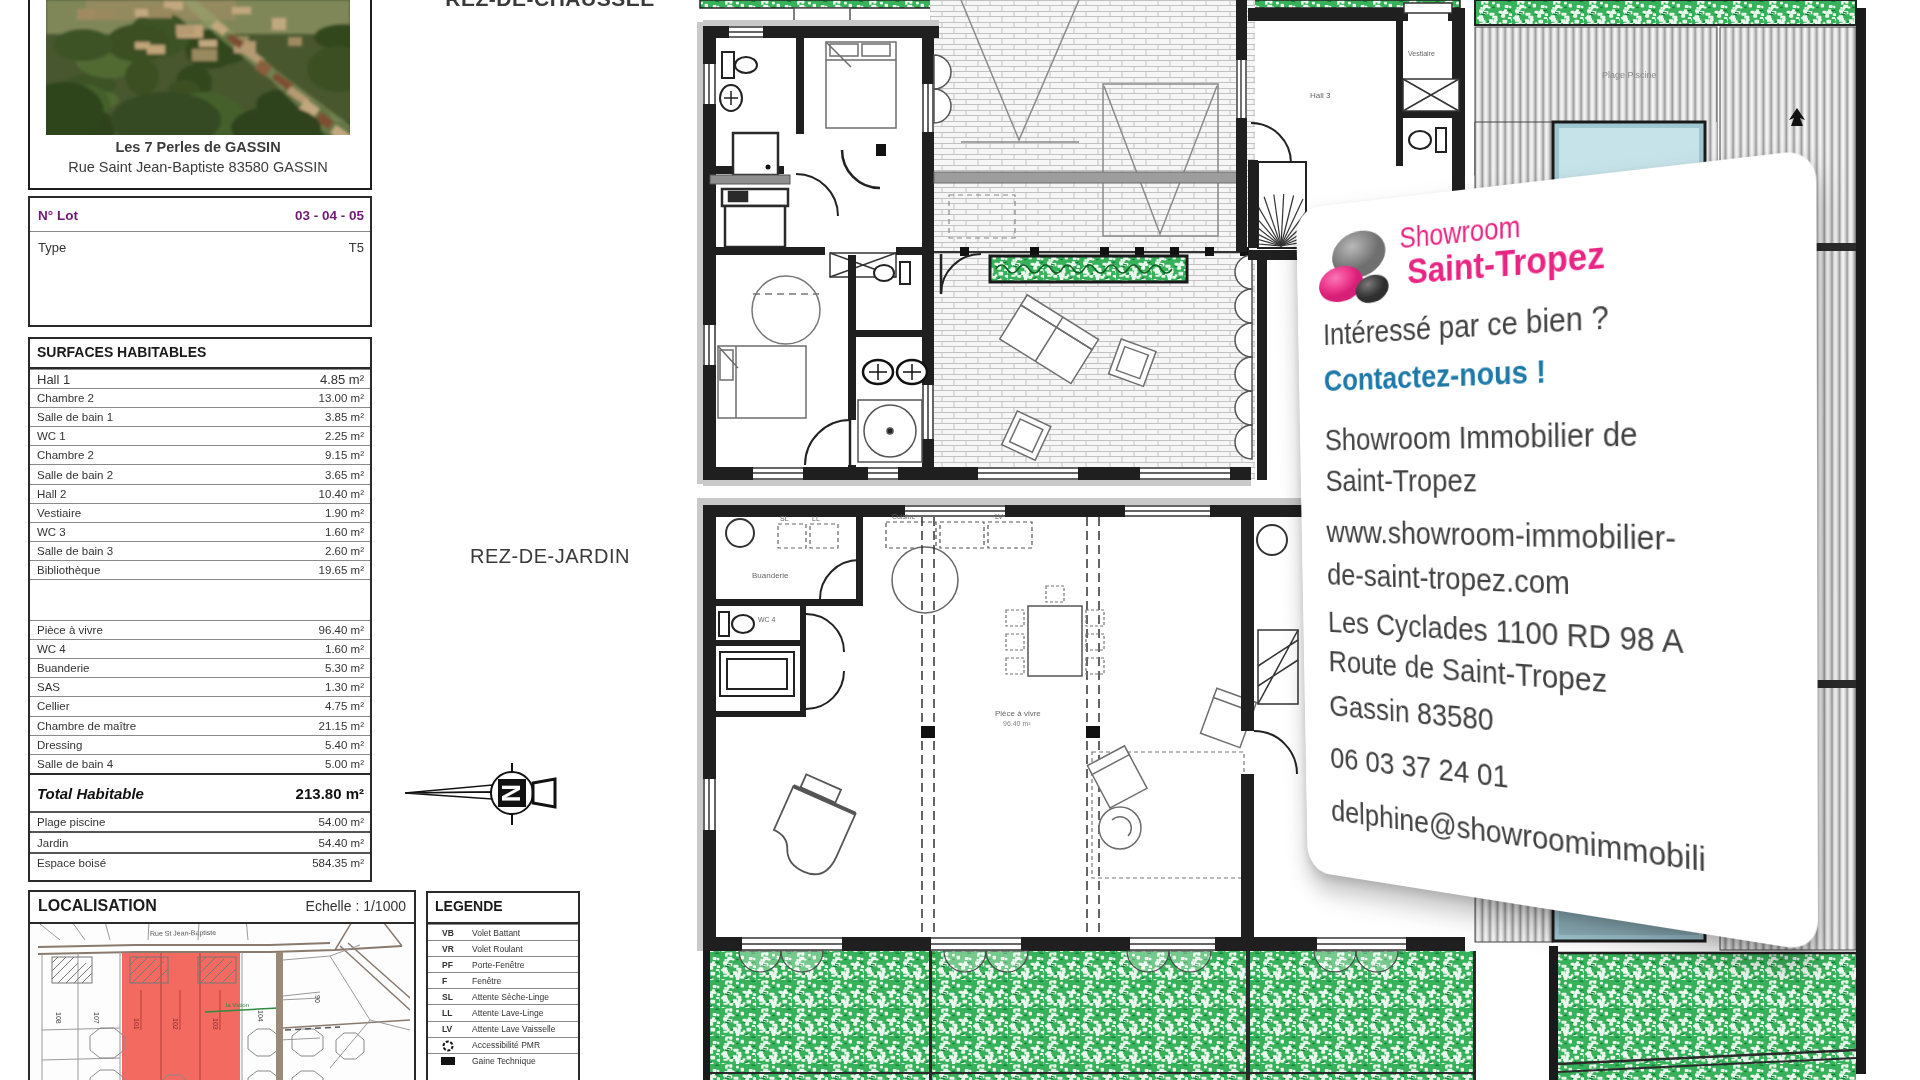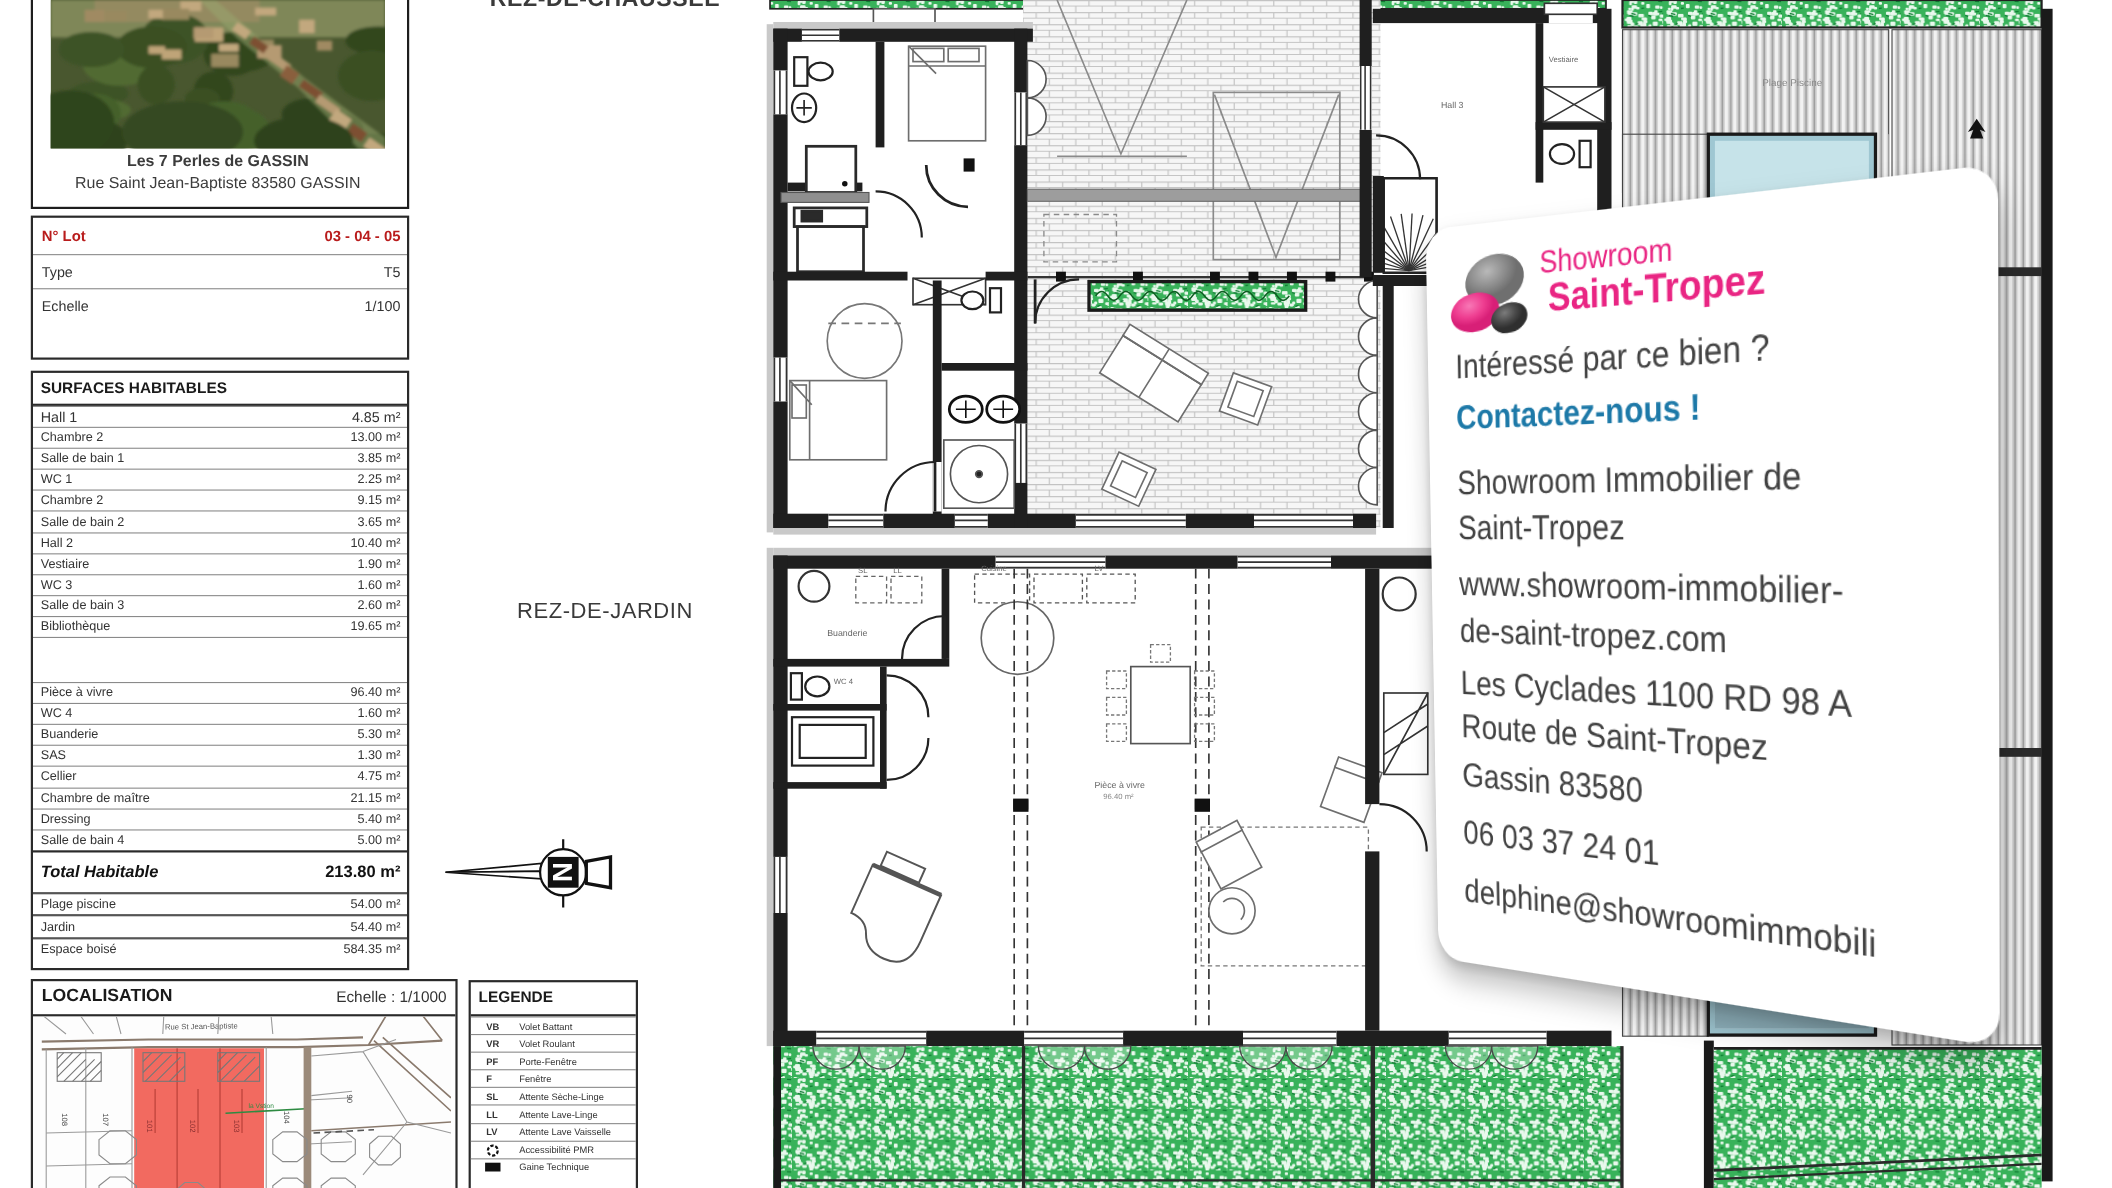--- a/index.html
+++ b/index.html
@@ -82,31 +82,27 @@
     <ellipse cx="120" cy="120" rx="55" ry="28" fill="#354a20"></ellipse>
     <ellipse cx="230" cy="128" rx="45" ry="22" fill="#2d421b"></ellipse>
   </g>
 </svg>
 
 <div class="abs" style="left:28px;top:139px;width:340px;text-align:center;font-size:14.5px;font-weight:bold;color:#3c3c3c;">Les 7 Perles de GASSIN</div>
 
 <div class="abs" style="left:18px;top:159px;width:360px;text-align:center;font-size:14.5px;color:#3c3c3c;">Rue Saint Jean-Baptiste 83580 GASSIN</div>
 
 <div class="tbl" style="left:28px;top:196px;width:340px;height:127px;">
-  <div class="row" style="height:33px;border-top:none;font-weight:bold;font-size:13.5px;color:#b91c1c;">
+  <div class="row" style="height:33px;border-top:none;font-weight:bold;font-size:13.5px;color:#701a75;">
       <span class="l">N° Lot</span>
       <span class="r">03 - 04 - 05</span>
     </div>
   <div class="row" style="height:30px;font-size:13px;">
       <span class="l">Type</span>
       <span class="r">T5</span>
-    </div>
-  <div class="row" style="height:30px;font-size:13px;">
-      <span class="l">Echelle</span>
-      <span class="r">1/100</span>
     </div>
 </div>
 
 <div class="tbl" style="left:28px;top:337px;width:340px;height:541px;">
   <div style="height:28px;border-bottom:2px solid #2a2a2a;position:relative;">
     <span style="position:absolute;left:7px;top:5px;font-size:14px;font-weight:bold;color:#1a1a1a;">SURFACES HABITABLES</span>
   </div>
 <div class="row" style="height:18.1px;font-size:13px;">
       <span class="l" style="left:7px;">Hall 1</span>
       <span class="r">4.85&nbsp;m²</span>

